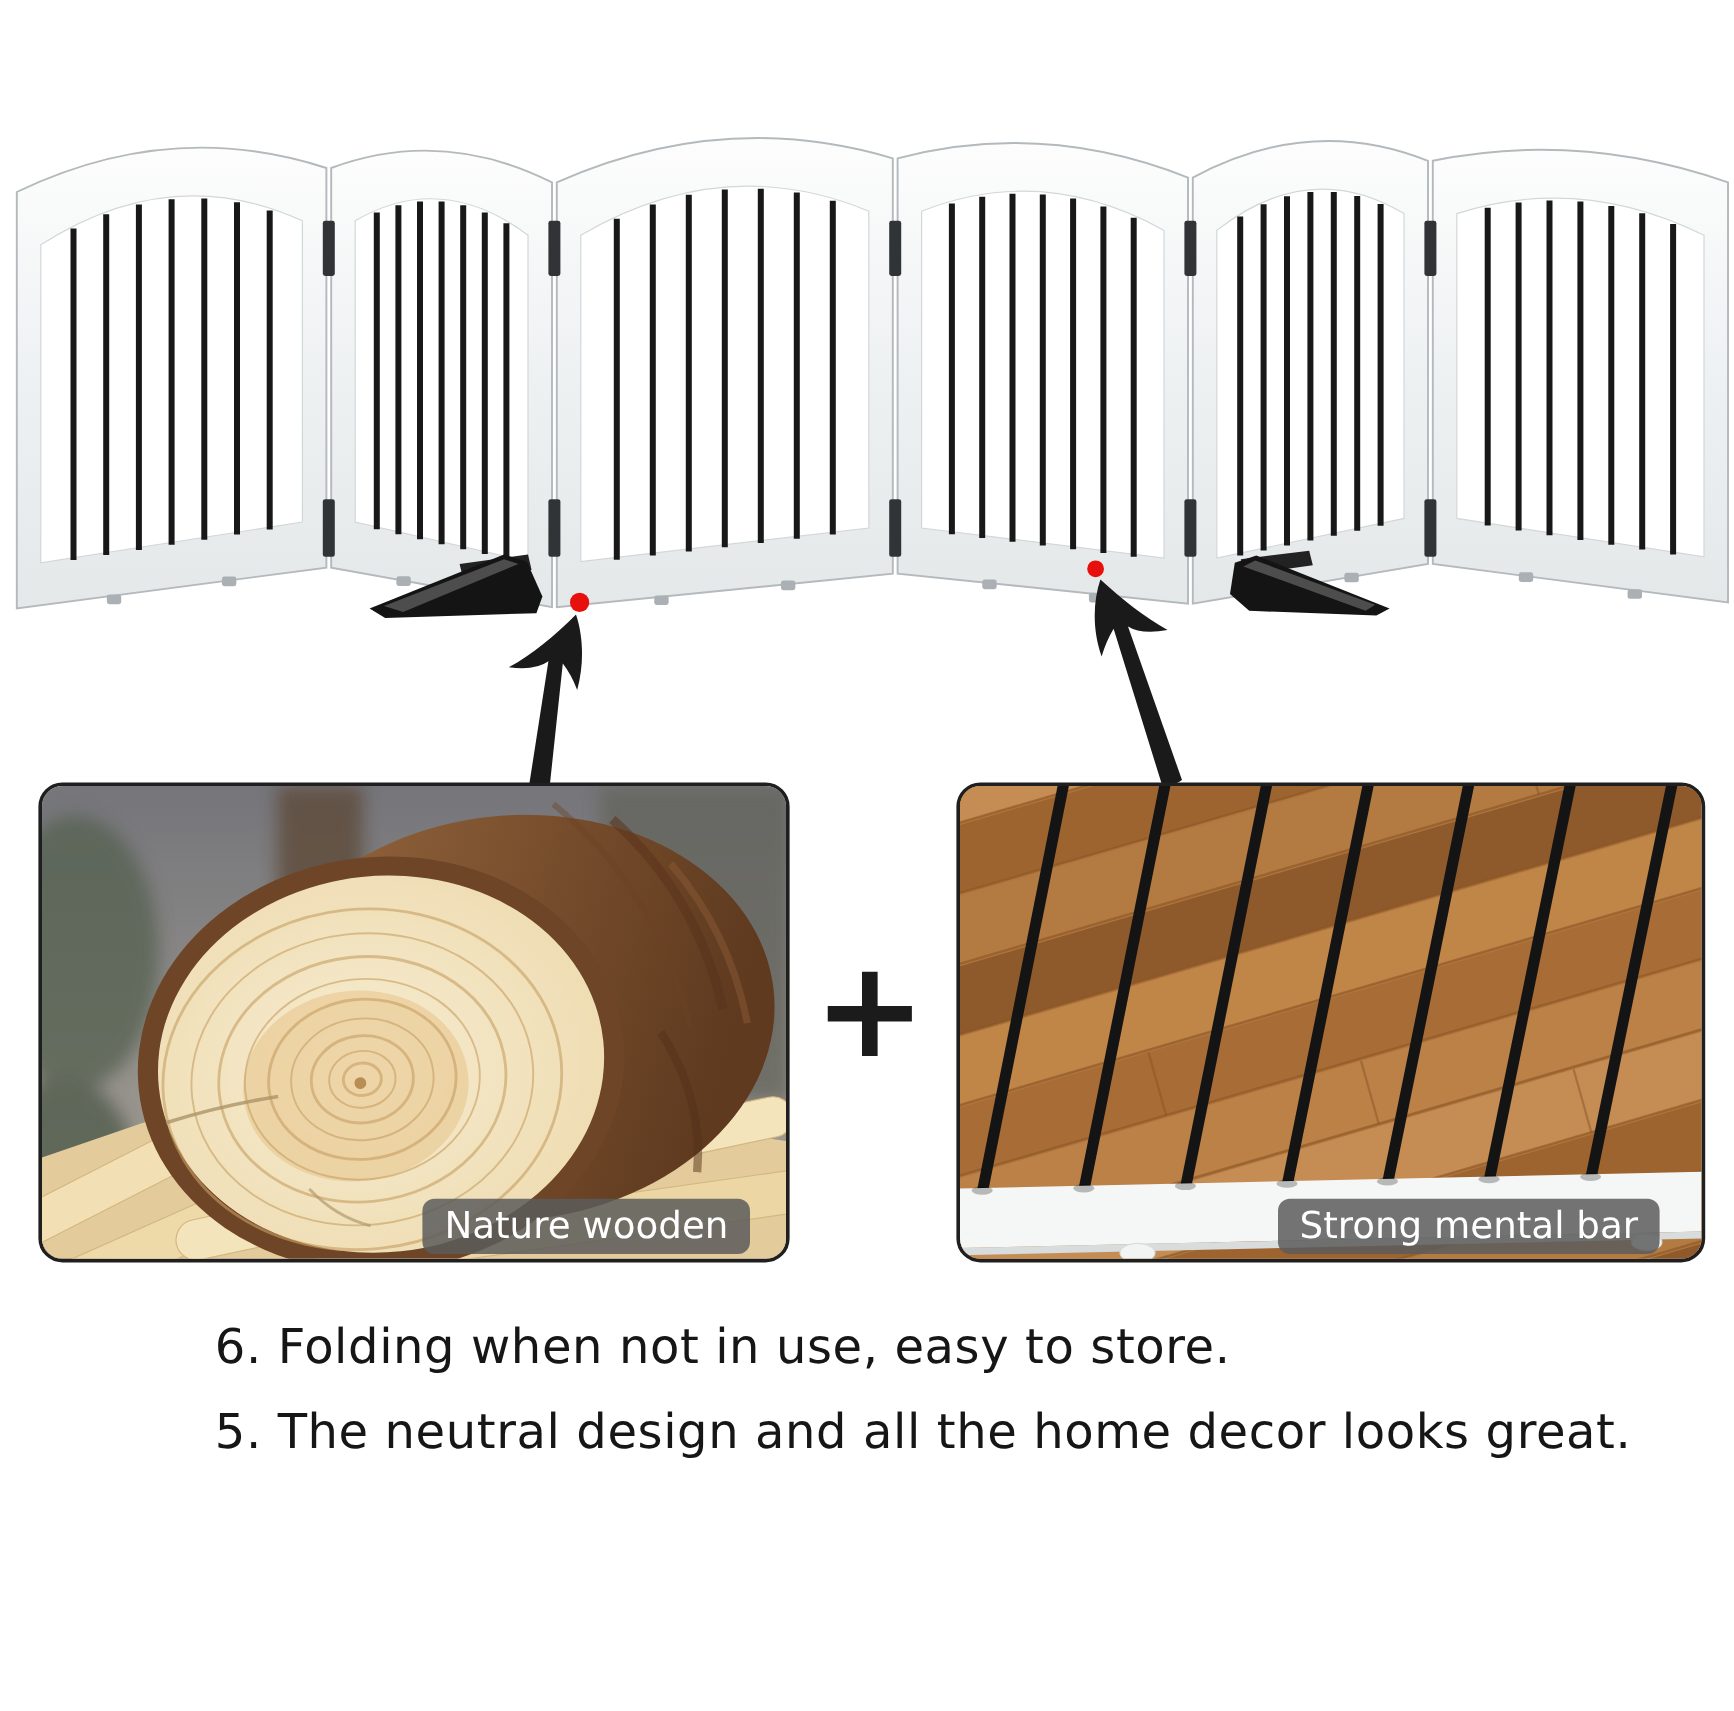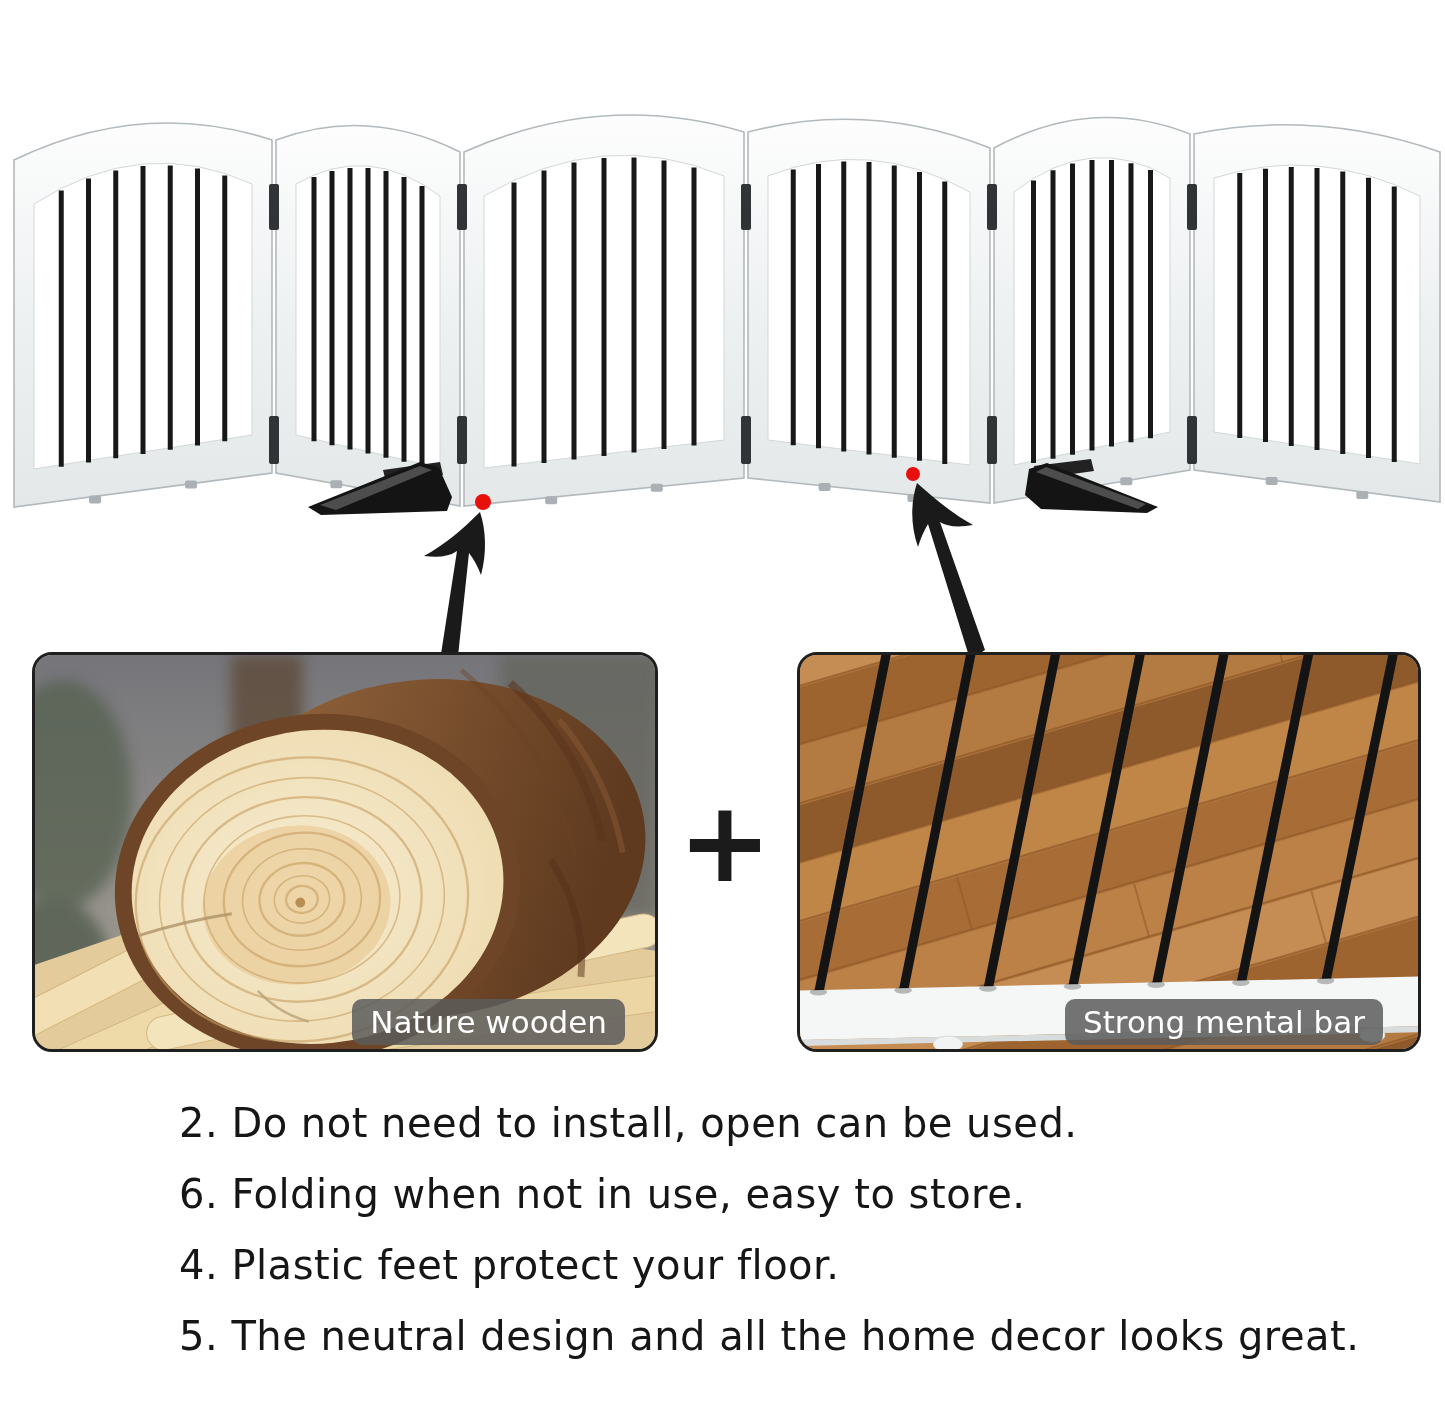--- a/index.html
+++ b/index.html
@@ -267,19 +267,17 @@
           <ellipse cx="453" cy="330.1" rx="9" ry="3.5" fill="rgba(0,0,0,0.25)"></ellipse>
           <ellipse cx="540" cy="328.186" rx="9" ry="3.5" fill="rgba(0,0,0,0.25)"></ellipse>
         </g>
       <ellipse cx="152" cy="392" rx="15" ry="8" fill="#f2f4f4" stroke="#d8dcdc"></ellipse>
       <ellipse cx="588" cy="383" rx="13" ry="7" fill="#f2f4f4" stroke="#d8dcdc"></ellipse>
     </svg>
     <figcaption class="callout-label label-right">Strong mental bar</figcaption>
   </figure>
 
   <div class="features">
-    <div class="feature">2. Do not need to install, open can be used.</div>
     <div class="feature">6. Folding when not in use, easy to store.</div>
-    <div class="feature">4. Plastic feet protect your floor.</div>
     <div class="feature">5. The neutral design and all the home decor looks great.</div>
   </div>
 
 </div>
 
 </body></html>

